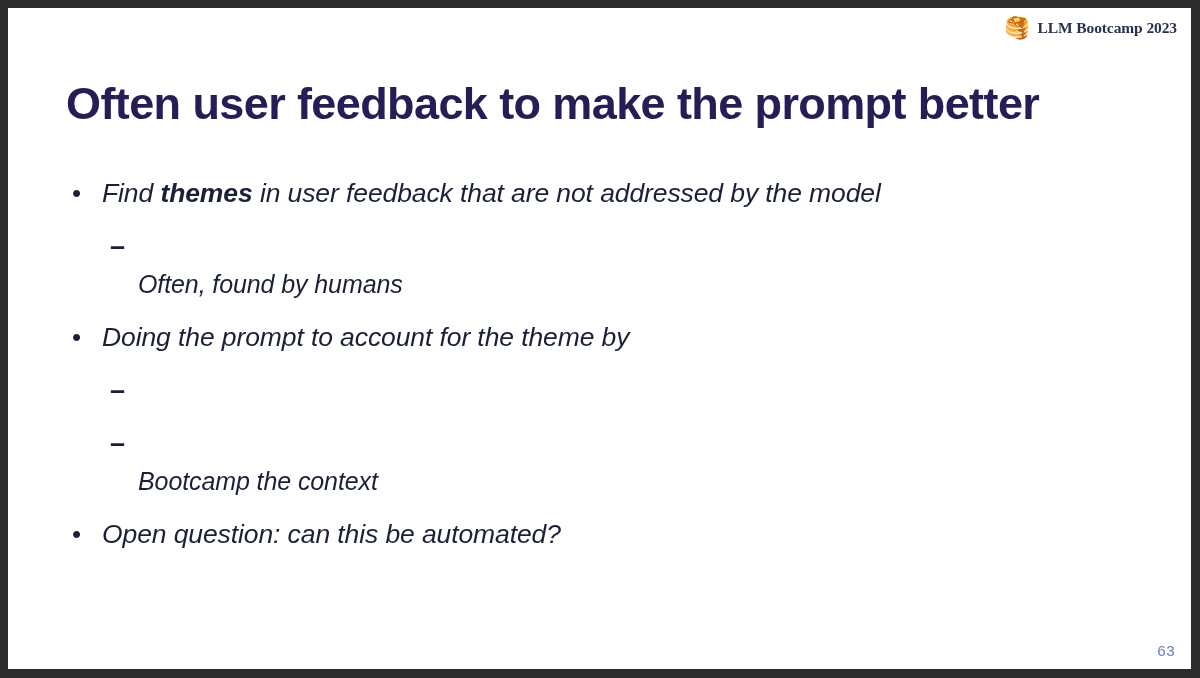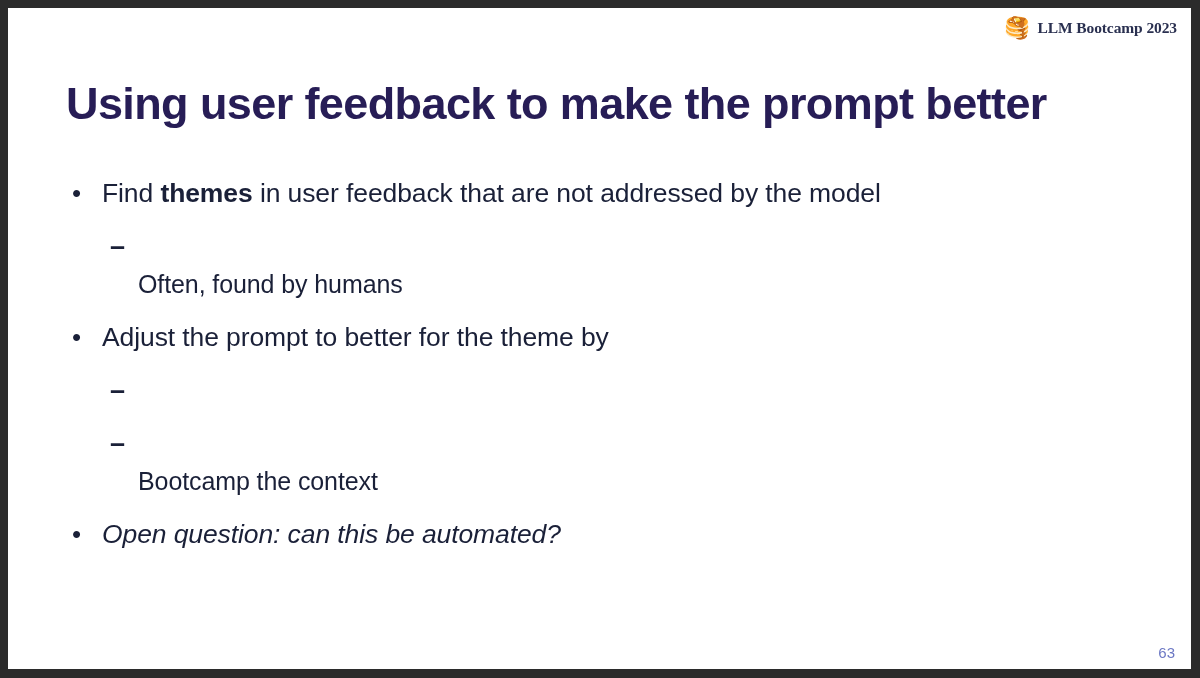--- a/index.html
+++ b/index.html
@@ -103,72 +103,73 @@
     font-weight: 700;
     line-height: 34px;
     text-align: left;
   }
 
   .bullet-text {
     color: #1a2038;
     font-size: 26.5px;
     line-height: 34px;
     letter-spacing: -0.1px;
+    font-style: italic;
   }
   .bullet-text.sub {
     font-size: 25px;
     margin-top: 38px;
   }
   .bullet-text b {
     font-weight: 700;
   }
   .bullet-text.italic {
     font-style: italic;
     text-align: center;
   }
 
   
   .page-number {
     position: absolute;
     right: 16px;
     bottom: 8px;
     font-size: 15px;
     color: #6c78c4;
-    font-family: Liberation Sans, sans-serif;
+    font-family: Liberation Mono, monospace;
     text-align: right;
   }
 </style>
 </head>
 <body>
 
 <div class="slide-frame">
   <div class="slide">
 
     <div class="brand">
       <span class="brand-logo">🥞</span>
       <span class="brand-text">LLM Bootcamp 2023</span>
     </div>
 
-    <h1 class="slide-title">Using user feedback to make the prompt better</h1>
+    <h1 class="slide-title">Often user feedback to make the prompt better</h1>
 
     <div class="body">
 
       <div class="bullet-row level-1">
         <span class="marker-dot">•</span>
         <span class="bullet-text"><span>Find </span><b>themes</b><span> in user feedback that are not addressed by the model</span></span>
       </div>
 
       <div class="bullet-row level-2">
         <span class="marker-dash">–</span>
         <span class="bullet-text sub">Often, found by humans</span>
       </div>
 
       <div class="bullet-row level-1">
         <span class="marker-dot">•</span>
-        <span class="bullet-text">Adjust the prompt to better for the theme by</span>
+        <span class="bullet-text">Doing the prompt to account for the theme by</span>
       </div>
 
       <div class="bullet-row level-2">
         <span class="marker-dash">–</span>
       </div>
 
       <div class="bullet-row level-2">
         <span class="marker-dash">–</span>
         <span class="bullet-text sub">Bootcamp the context</span>
       </div>

